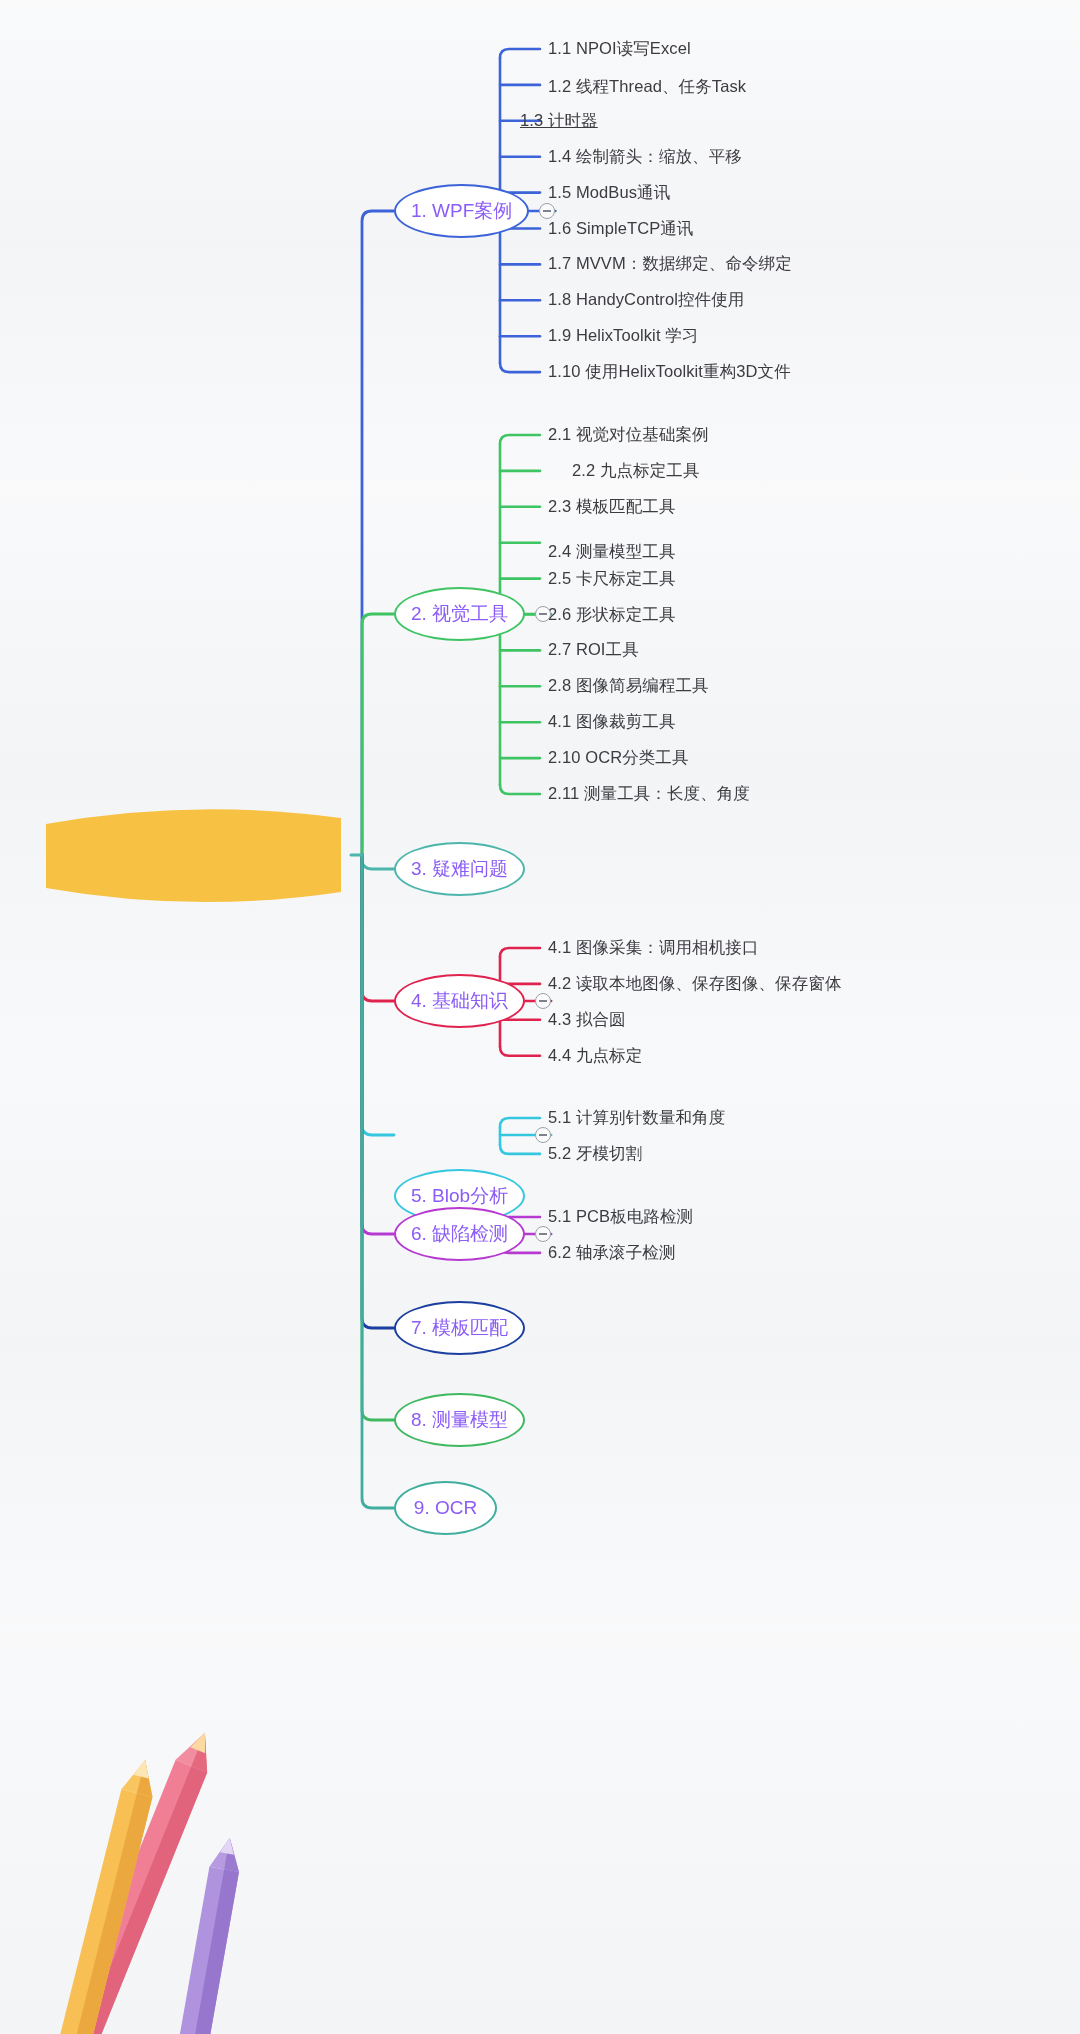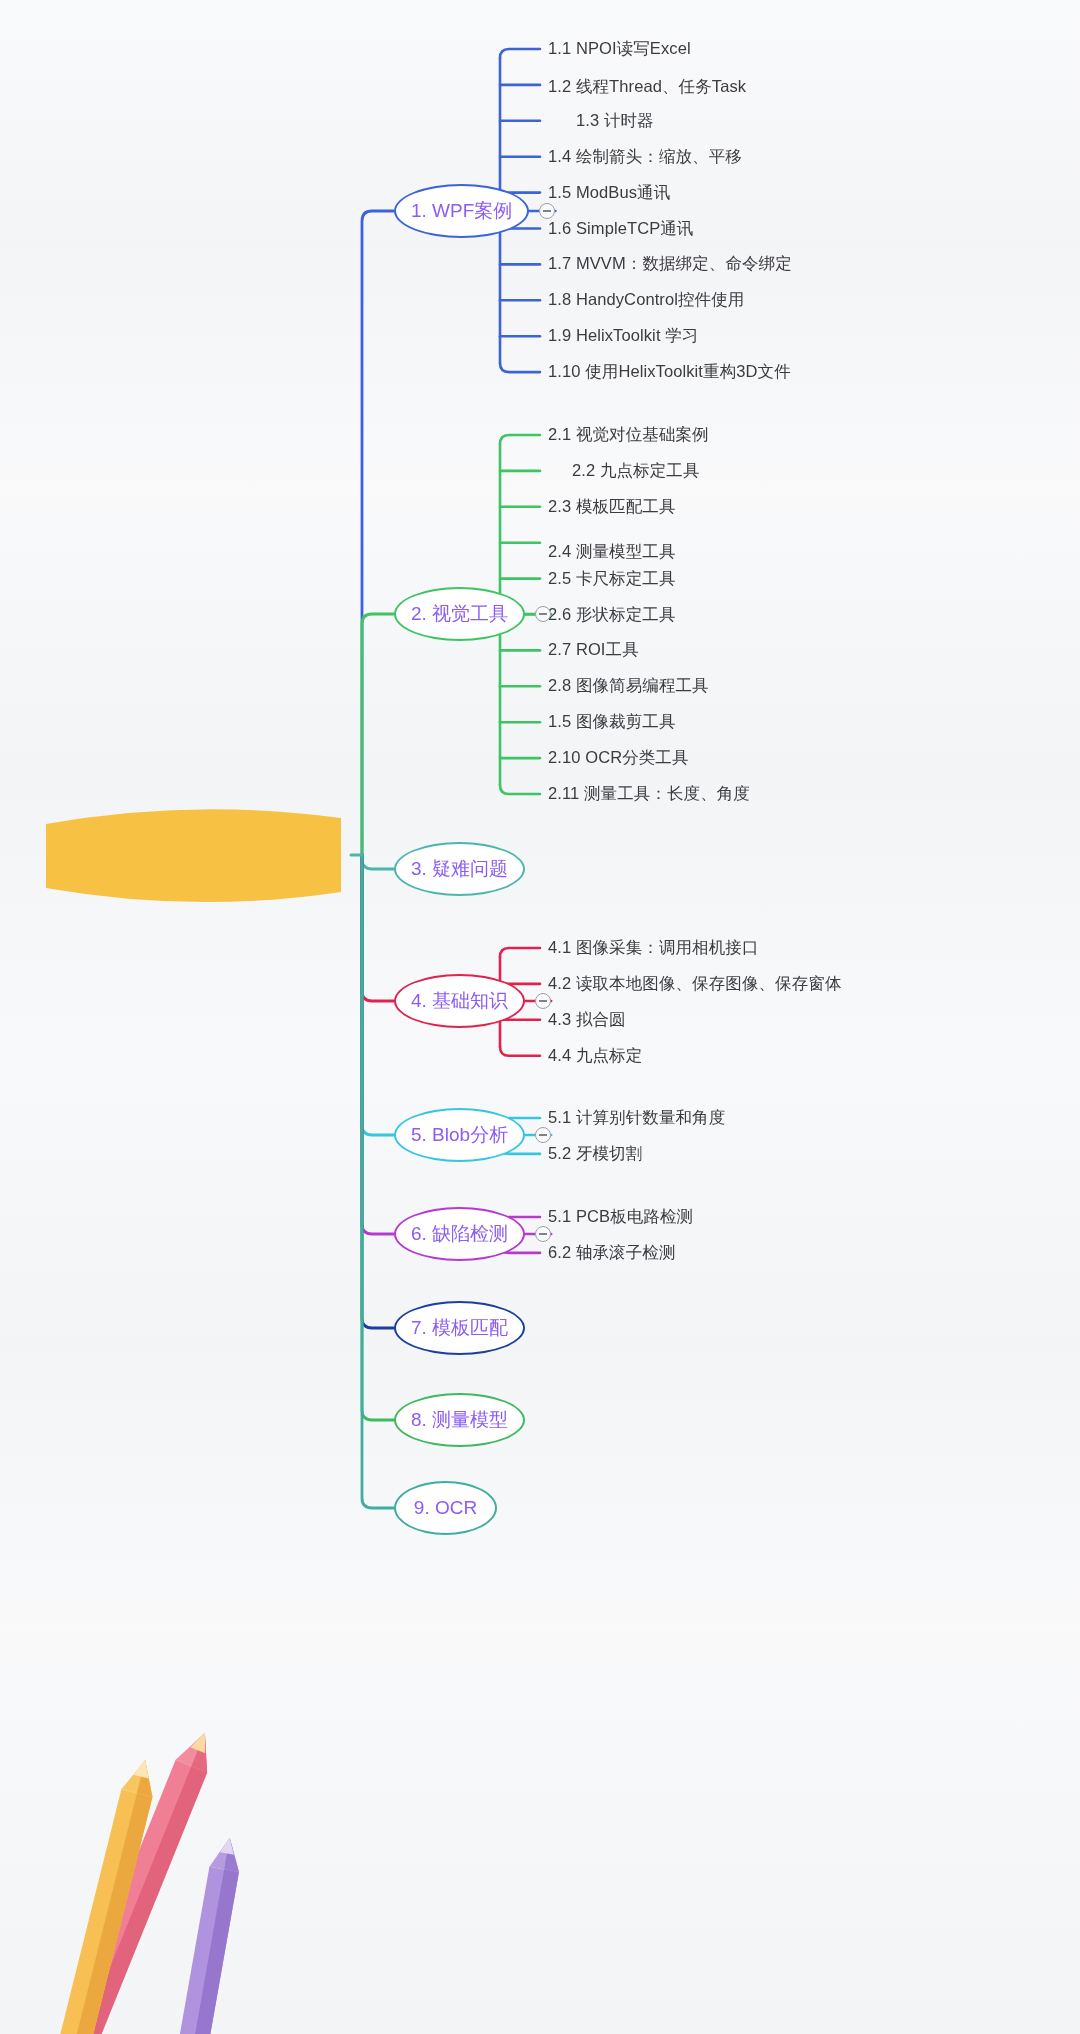--- a/index.html
+++ b/index.html
@@ -173,55 +173,55 @@
 
   <div class="root-shape" style="background: rgb(247, 194, 68); border-radius: 22px; clip-path: path(&quot;M 10 24 Q 158 -2 305 18 L 305 92 Q 158 114 10 88 Z&quot;); width: 315px; height: 112px;"></div>
 
   <div id="nodes">
       <div class="node1" style="left: 394px; top: 184px; width: 135.344px; height: 54px; border-color: rgb(61, 99, 216);">
         <span>1. WPF案例</span>
       </div>
       <div class="toggle" style="left: 539.344px; top: 203px;"></div>
       <div class="leaf" style="left: 548px; top: 38px;">1.1 NPOI读写Excel</div>
       <div class="leaf" style="left: 548px; top: 76px;">1.2 线程Thread、任务Task</div>
-      <div class="leaf" style="left: 576px; top: 109.8px;">1.3 计时器</div>
+      <div class="leaf" style="left: 520px; top: 109.8px; text-decoration: underline;">1.3 计时器</div>
       <div class="leaf" style="left: 548px; top: 145.7px;">1.4 绘制箭头：缩放、平移</div>
       <div class="leaf" style="left: 548px; top: 181.6px;">1.5 ModBus通讯</div>
       <div class="leaf" style="left: 548px; top: 217.5px;">1.6 SimpleTCP通讯</div>
       <div class="leaf" style="left: 548px; top: 253.4px;">1.7 MVVM：数据绑定、命令绑定</div>
       <div class="leaf" style="left: 548px; top: 289.3px;">1.8 HandyControl控件使用</div>
       <div class="leaf" style="left: 548px; top: 325.2px;">1.9 HelixToolkit 学习</div>
       <div class="leaf" style="left: 548px; top: 361.1px;">1.10 使用HelixToolkit重构3D文件</div>
       <div class="node1" style="left: 394px; top: 587px; width: 131.125px; height: 54px; border-color: rgb(63, 196, 99);">
         <span>2. 视觉工具</span>
       </div>
       <div class="toggle" style="left: 535.125px; top: 606px;"></div>
       <div class="leaf" style="left: 548px; top: 424px;">2.1 视觉对位基础案例</div>
       <div class="leaf" style="left: 548px; top: 459.9px; margin-left: 24px;">2.2 九点标定工具</div>
       <div class="leaf" style="left: 548px; top: 495.8px;">2.3 模板匹配工具</div>
       <div class="leaf" style="left: 548px; top: 509px; margin-top: 32px;">2.4 测量模型工具</div>
       <div class="leaf" style="left: 548px; top: 567.6px;">2.5 卡尺标定工具</div>
       <div class="leaf" style="left: 548px; top: 603.5px;">2.6 形状标定工具</div>
       <div class="leaf" style="left: 548px; top: 639.4px;">2.7 ROI工具</div>
       <div class="leaf" style="left: 548px; top: 675.3px;">2.8 图像简易编程工具</div>
-      <div class="leaf" style="left: 548px; top: 711.2px;">1.5 图像裁剪工具</div>
+      <div class="leaf" style="left: 548px; top: 711.2px;">4.1 图像裁剪工具</div>
       <div class="leaf" style="left: 548px; top: 747.1px;">2.10 OCR分类工具</div>
       <div class="leaf" style="left: 548px; top: 783px;">2.11 测量工具：长度、角度</div>
       <div class="node1" style="left: 394px; top: 842px; width: 131.125px; height: 54px; border-color: rgb(77, 182, 172);">
         <span>3. 疑难问题</span>
       </div>
       <div class="node1" style="left: 394px; top: 974px; width: 131.125px; height: 54px; border-color: rgb(224, 34, 78);">
         <span>4. 基础知识</span>
       </div>
       <div class="toggle" style="left: 535.125px; top: 993px;"></div>
       <div class="leaf" style="left: 548px; top: 937px;">4.1 图像采集：调用相机接口</div>
       <div class="leaf" style="left: 548px; top: 972.9px;">4.2 读取本地图像、保存图像、保存窗体</div>
       <div class="leaf" style="left: 548px; top: 1008.8px;">4.3 拟合圆</div>
       <div class="leaf" style="left: 548px; top: 1044.7px;">4.4 九点标定</div>
-      <div class="node1" style="left: 394px; top: 1108px; width: 131.156px; height: 54px; border-color: rgb(53, 198, 224);">
+      <div class="node1" style="left: 394px; top: 1169px; width: 131.156px; height: 54px; border-color: rgb(53, 198, 224);">
         <span>5. Blob分析</span>
       </div>
       <div class="toggle" style="left: 535.156px; top: 1127px;"></div>
       <div class="leaf" style="left: 548px; top: 1107px;">5.1 计算别针数量和角度</div>
       <div class="leaf" style="left: 548px; top: 1142.9px;">5.2 牙模切割</div>
       <div class="node1" style="left: 394px; top: 1207px; width: 131.125px; height: 54px; border-color: rgb(182, 58, 209);">
         <span>6. 缺陷检测</span>
       </div>
       <div class="toggle" style="left: 535.125px; top: 1226px;"></div>
       <div class="leaf" style="left: 548px; top: 1206px;">5.1 PCB板电路检测</div>

